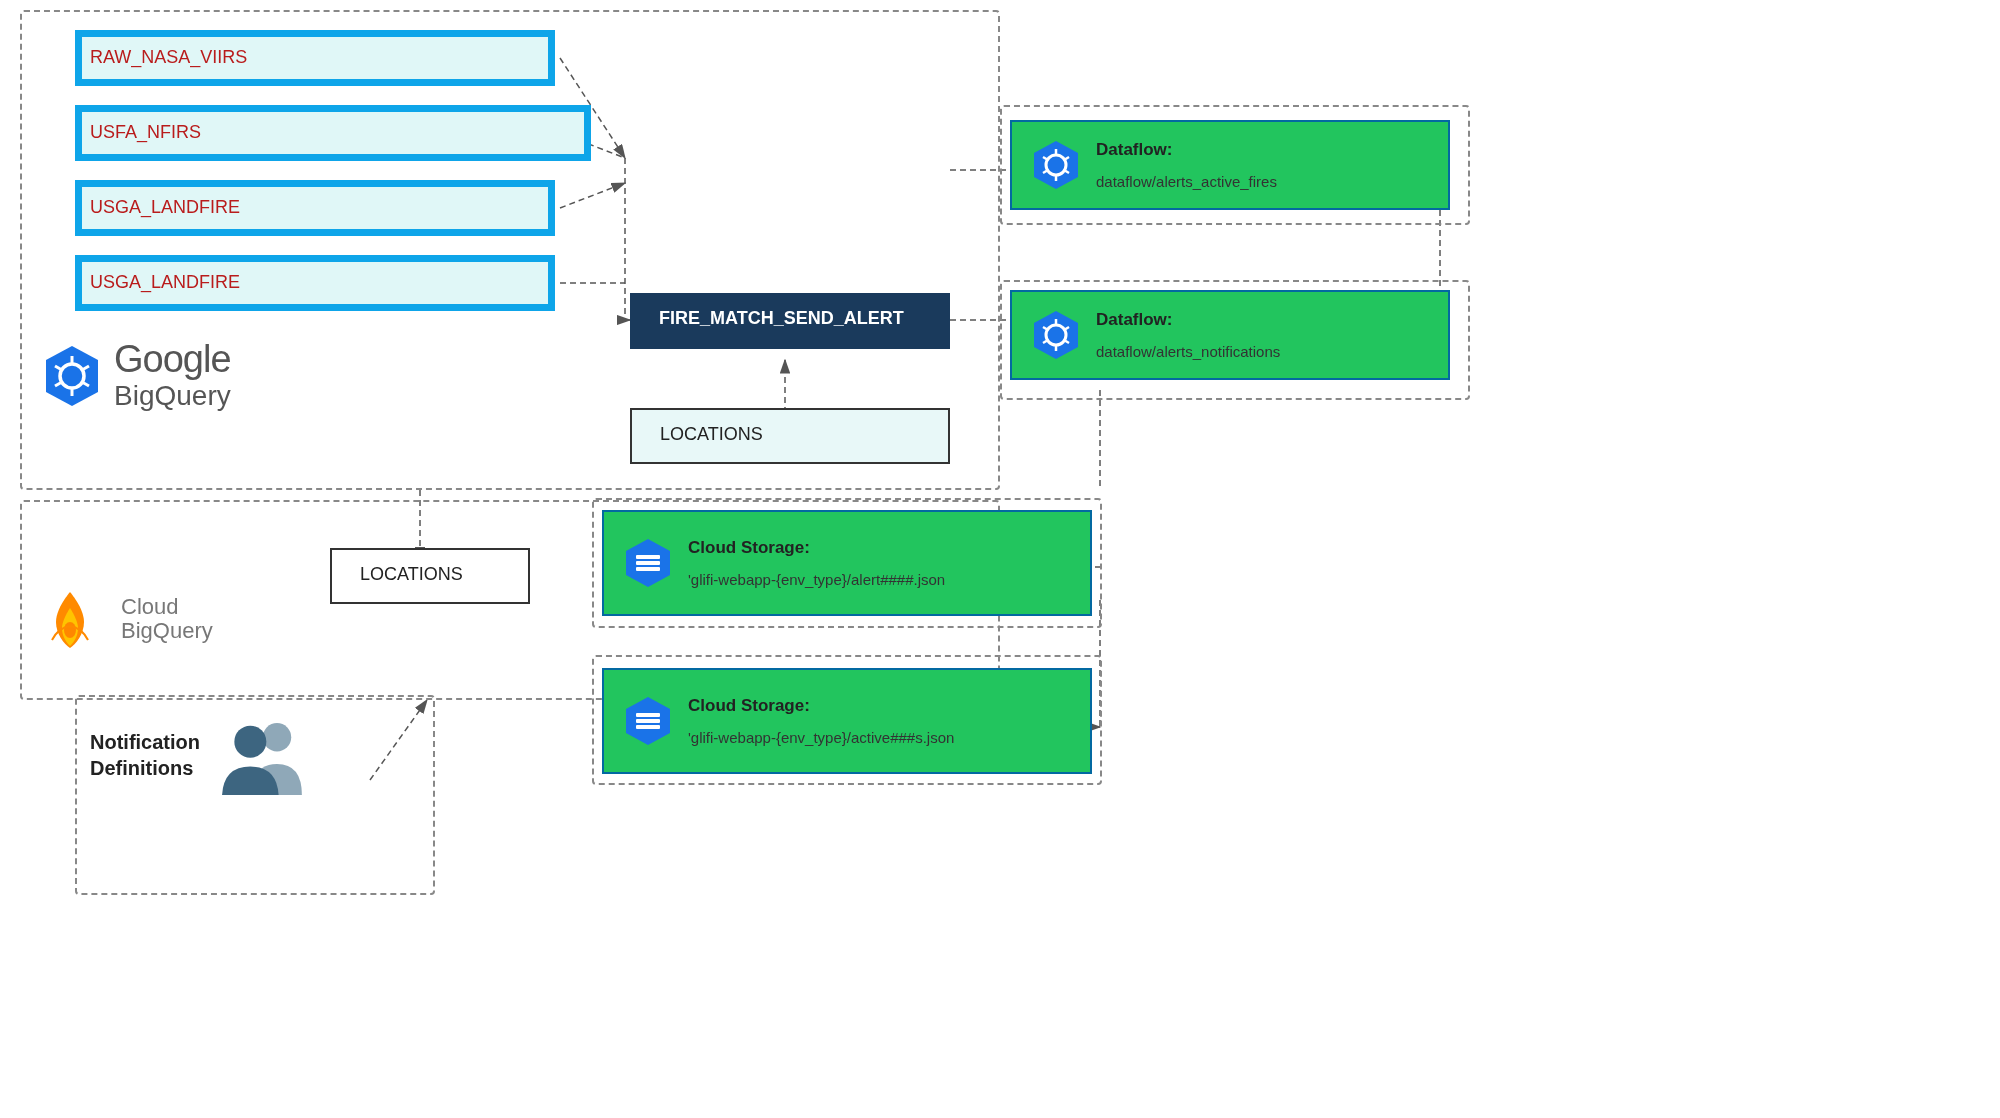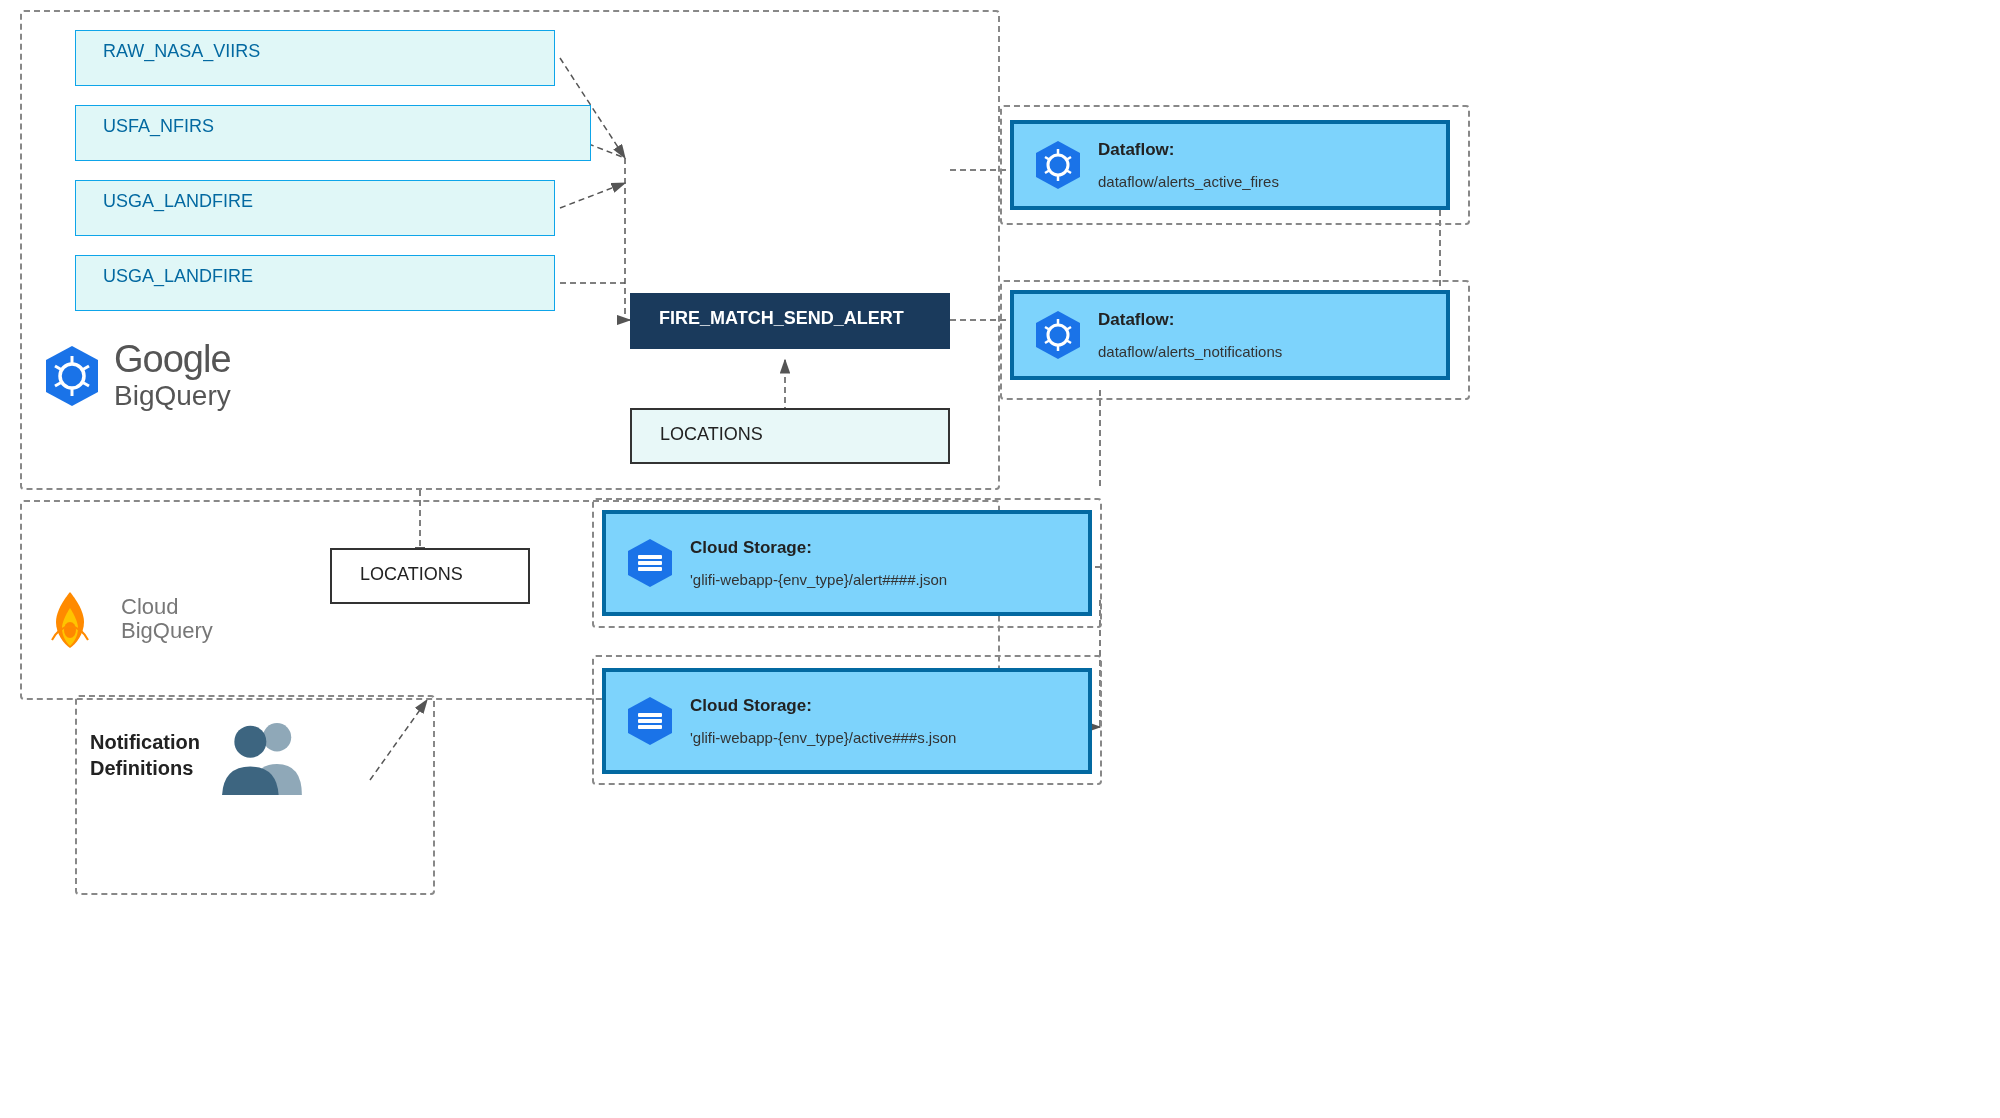--- a/index.html
+++ b/index.html
@@ -39,25 +39,25 @@
       left: 20px;
       top: 500px;
       width: 980px;
       height: 200px;
     }
 
     
     .data-box {
       position: absolute;
       background: #e0f7f7;
-      border: 1px solid #0ea5e9;
-      padding: 10px 27px;
+      border: 7px solid #0ea5e9;
+      padding: 10px 8px;
       font-size: 18px;
       font-weight: 500;
-      color: #0369a1;
+      color: #b91c1c;
       white-space: nowrap;
     }
 
     
     .process-box {
       position: absolute;
       background: #1a3a5c;
       border: 1px solid #1a3a5c;
       padding: 14px 28px;
       font-size: 18px;
@@ -74,22 +74,22 @@
       padding: 14px 28px;
       font-size: 18px;
       font-weight: 500;
       color: #222;
       white-space: nowrap;
     }
 
     
     .service-box {
       position: absolute;
-      background: #7dd3fc;
-      border: 4px solid #0369a1;
+      background: #22c55e;
+      border: 2px solid #0369a1;
       padding: 14px 18px;
       display: flex;
       align-items: center;
       gap: 14px;
     }
 
     .service-box .service-title {
       font-size: 17px;
       font-weight: 700;
       color: #222;

